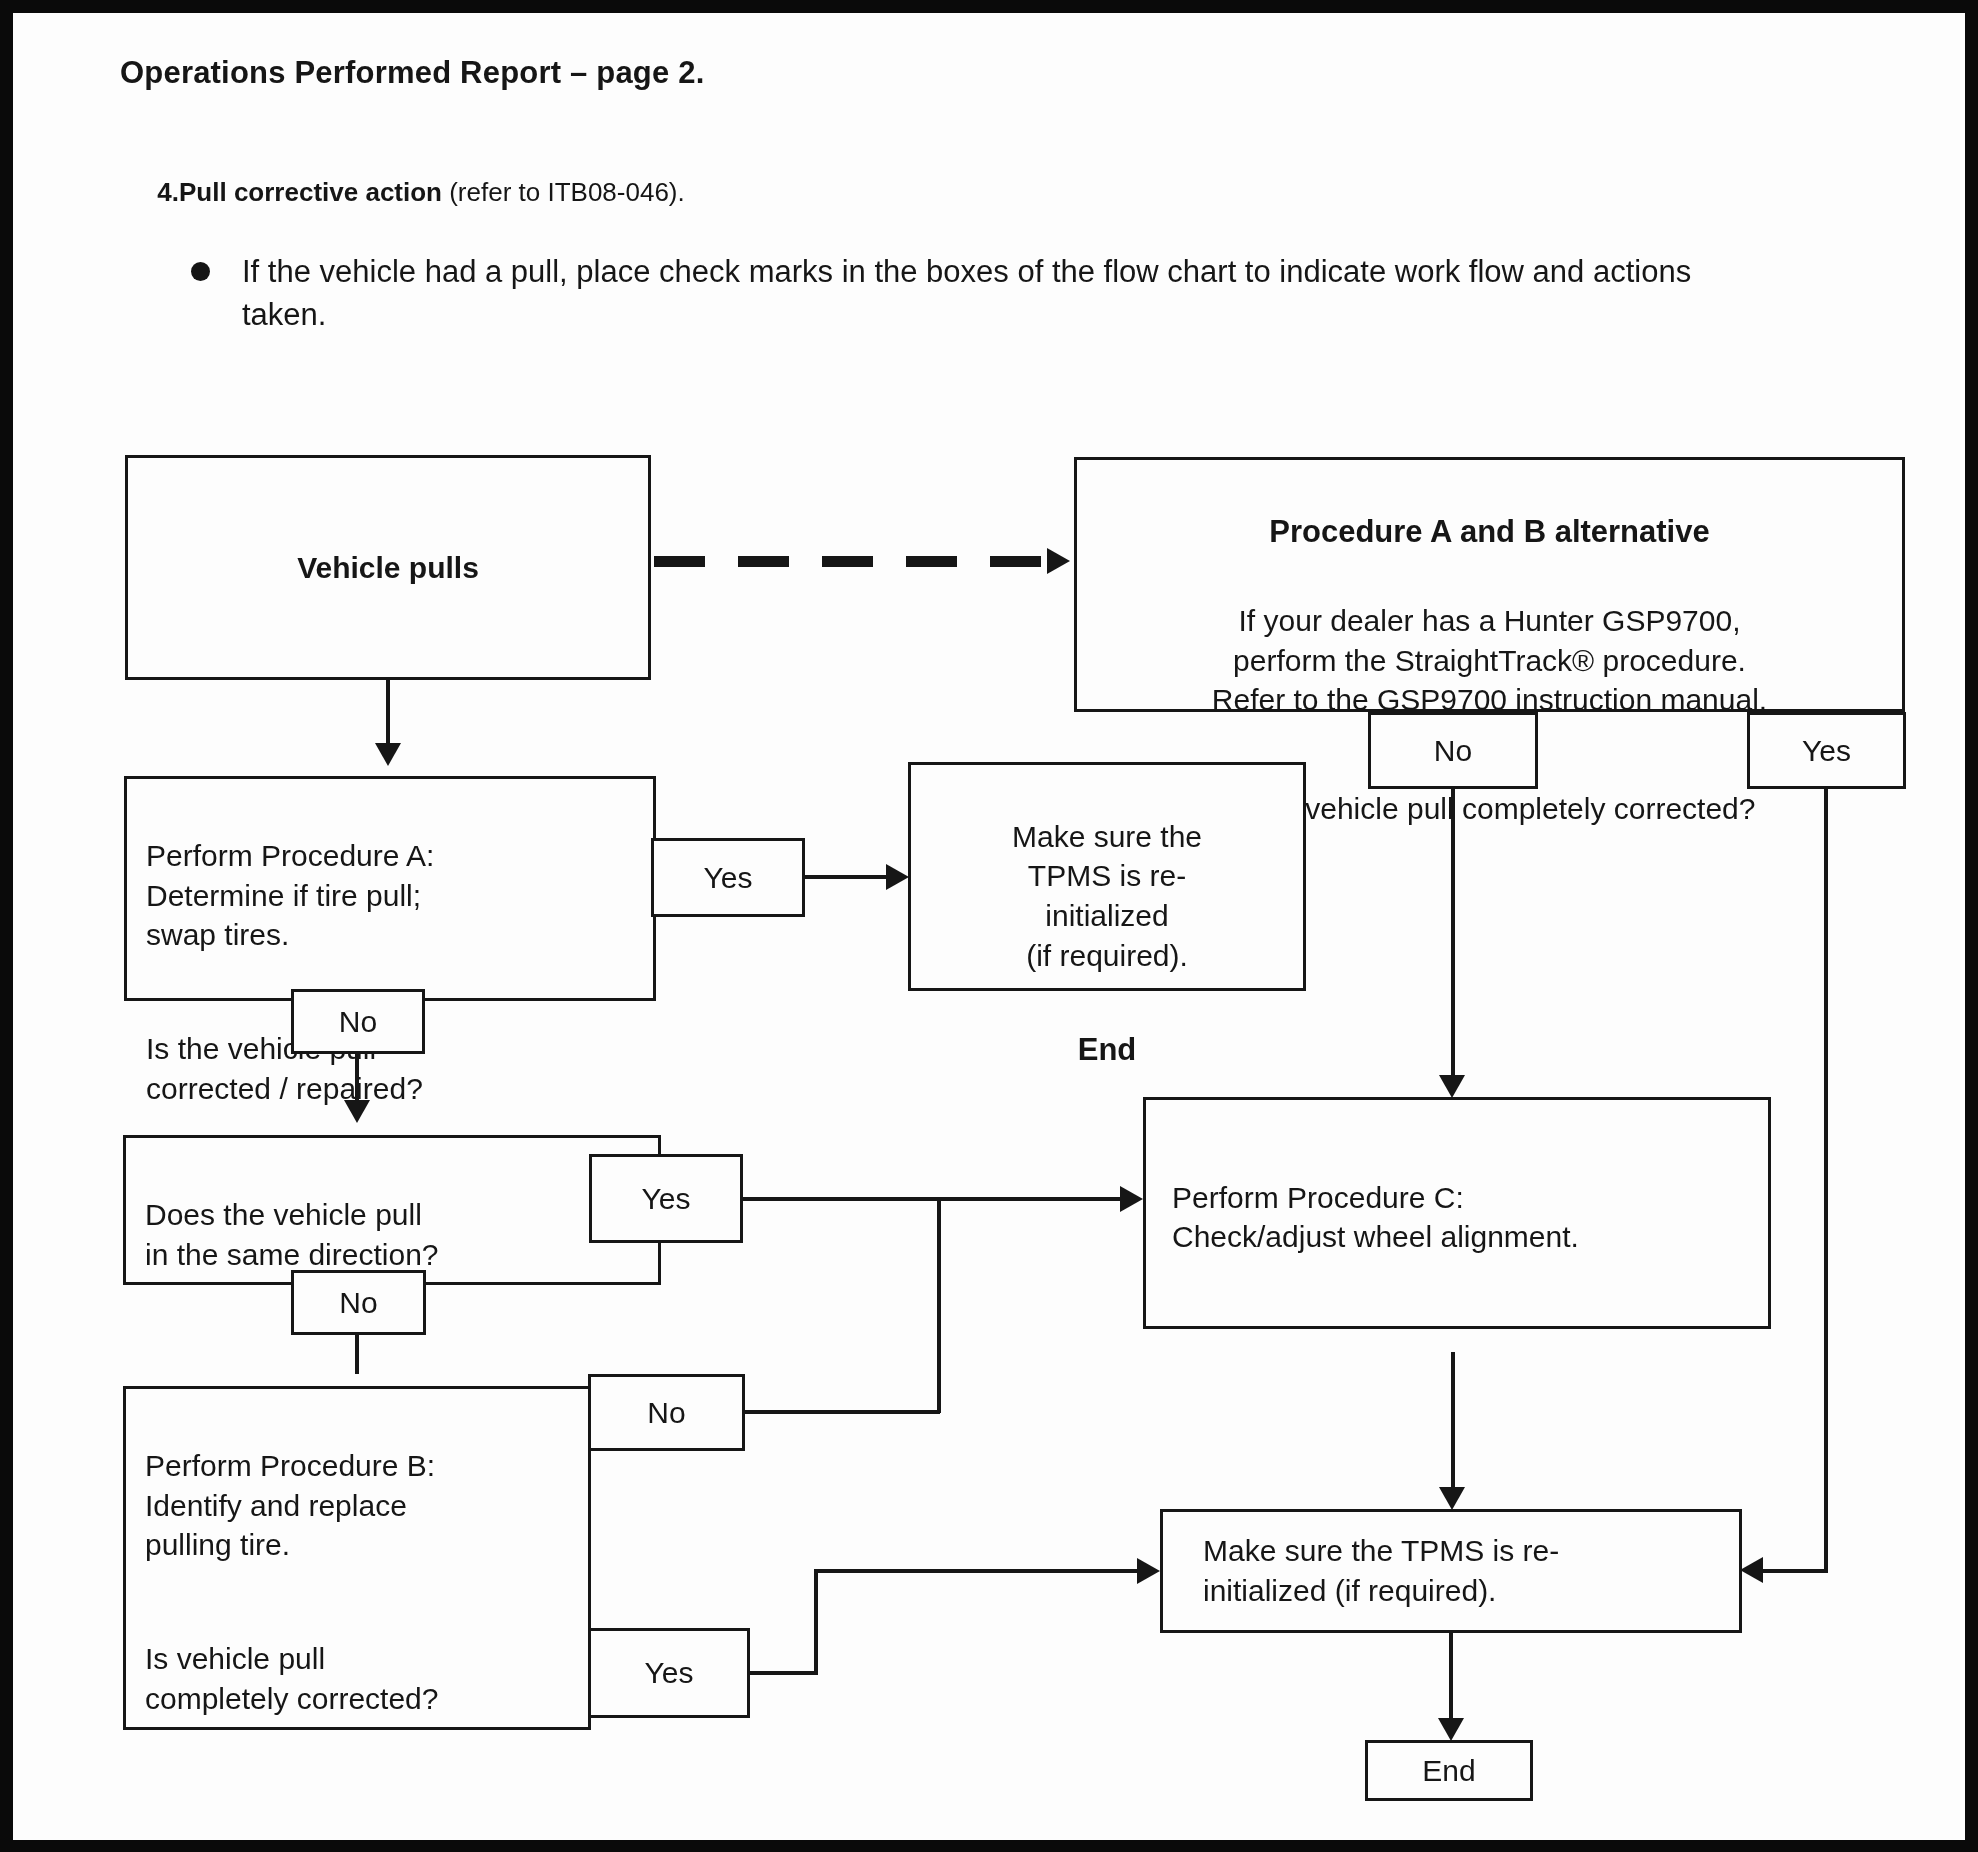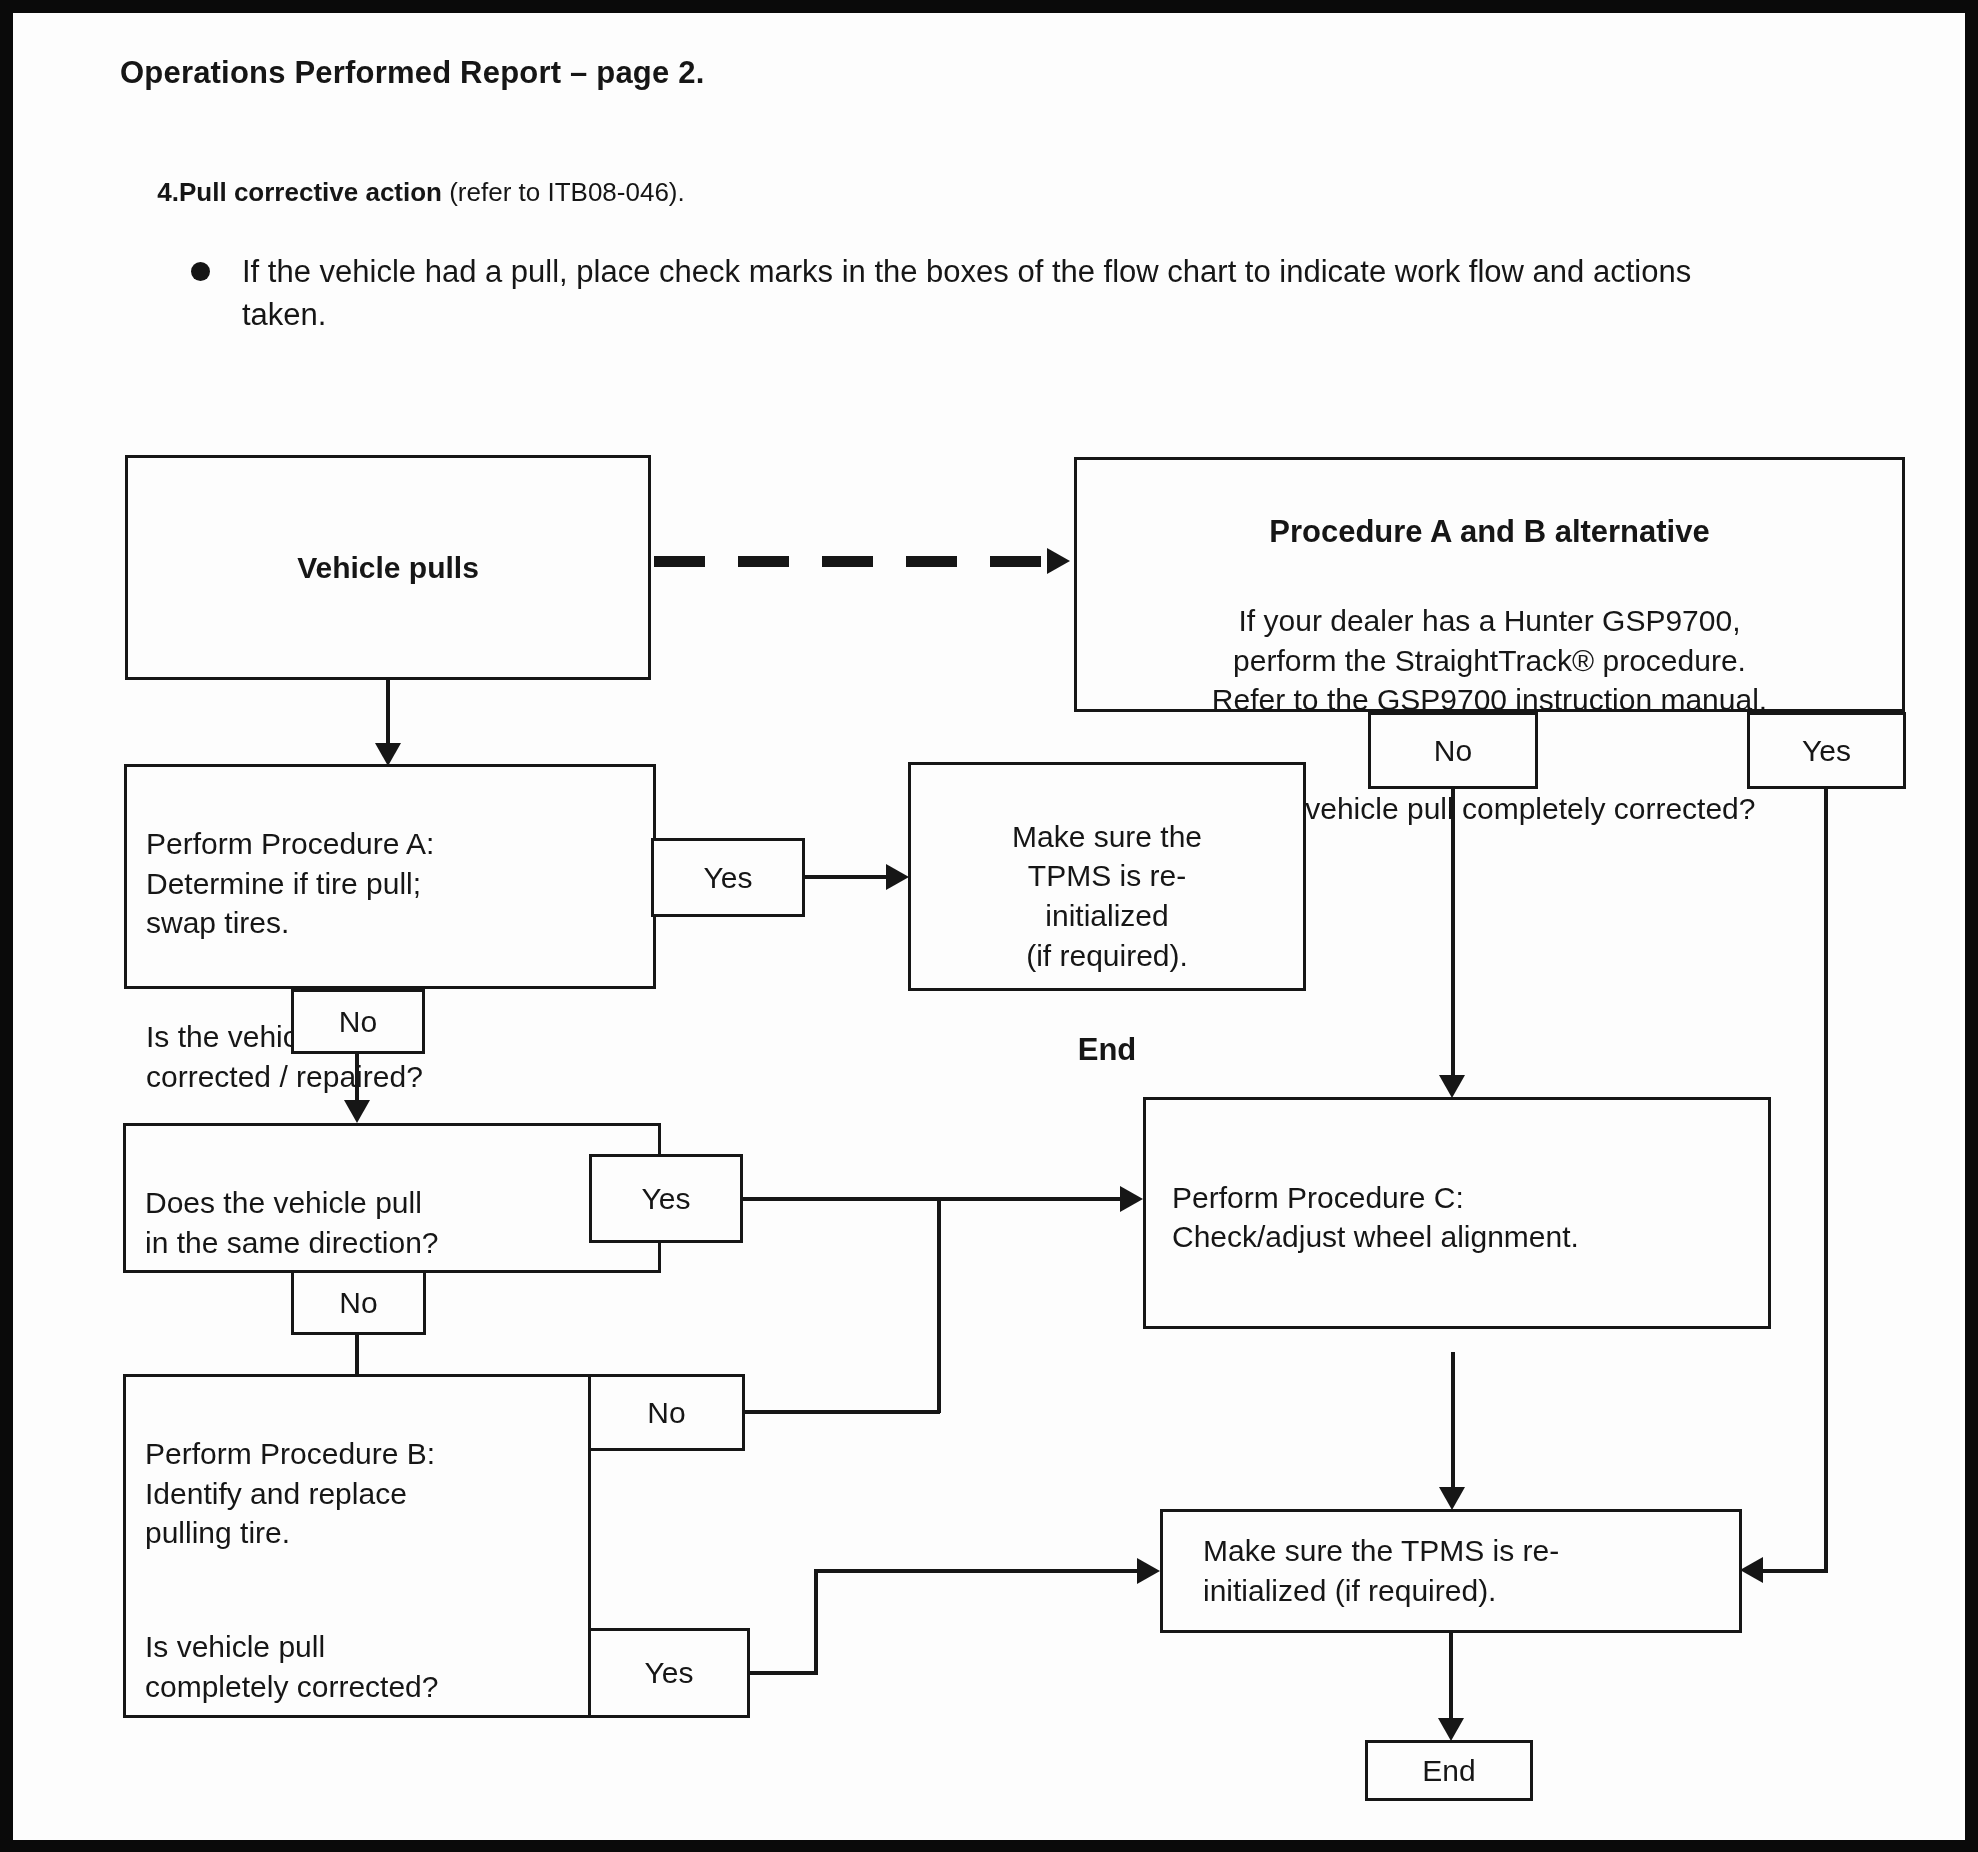--- a/index.html
+++ b/index.html
@@ -35,21 +35,21 @@
   .node.center{display:flex;align-items:center;justify-content:center;text-align:right;}
   .tag{
     position:absolute;box-sizing:border-box;
     border:3.5px solid #161616;background:#fdfdfd;
     display:flex;align-items:center;justify-content:center;
     font-size:30px;
   }
   .ab-title{font-weight:bold;font-size:31px;text-align:center;margin:8.7px 0 8.7px;}
   .ab-body{text-align:center;}
   .ab-q{text-align:center;margin-top:30px;}
-  .pad-node{padding:17.5px 12.2px 8.7px 19px;}
+  .pad-node{padding:17.5px 12.2px 8.7px 19px;margin-top:12px;}
   .q-gap{margin-top:35px;}
   .tpms-end-body{text-align:center;padding-top:5.2px;}
   .end-word{font-weight:bold;margin-top:15.7px;text-align:center;font-size:31px;}
 
   
   .vline,.hline{position:absolute;background:#161616;}
   .vline{width:3.5px;}
   .hline{height:3.5px;}
   .dash{
     position:absolute;height:10.5px;

